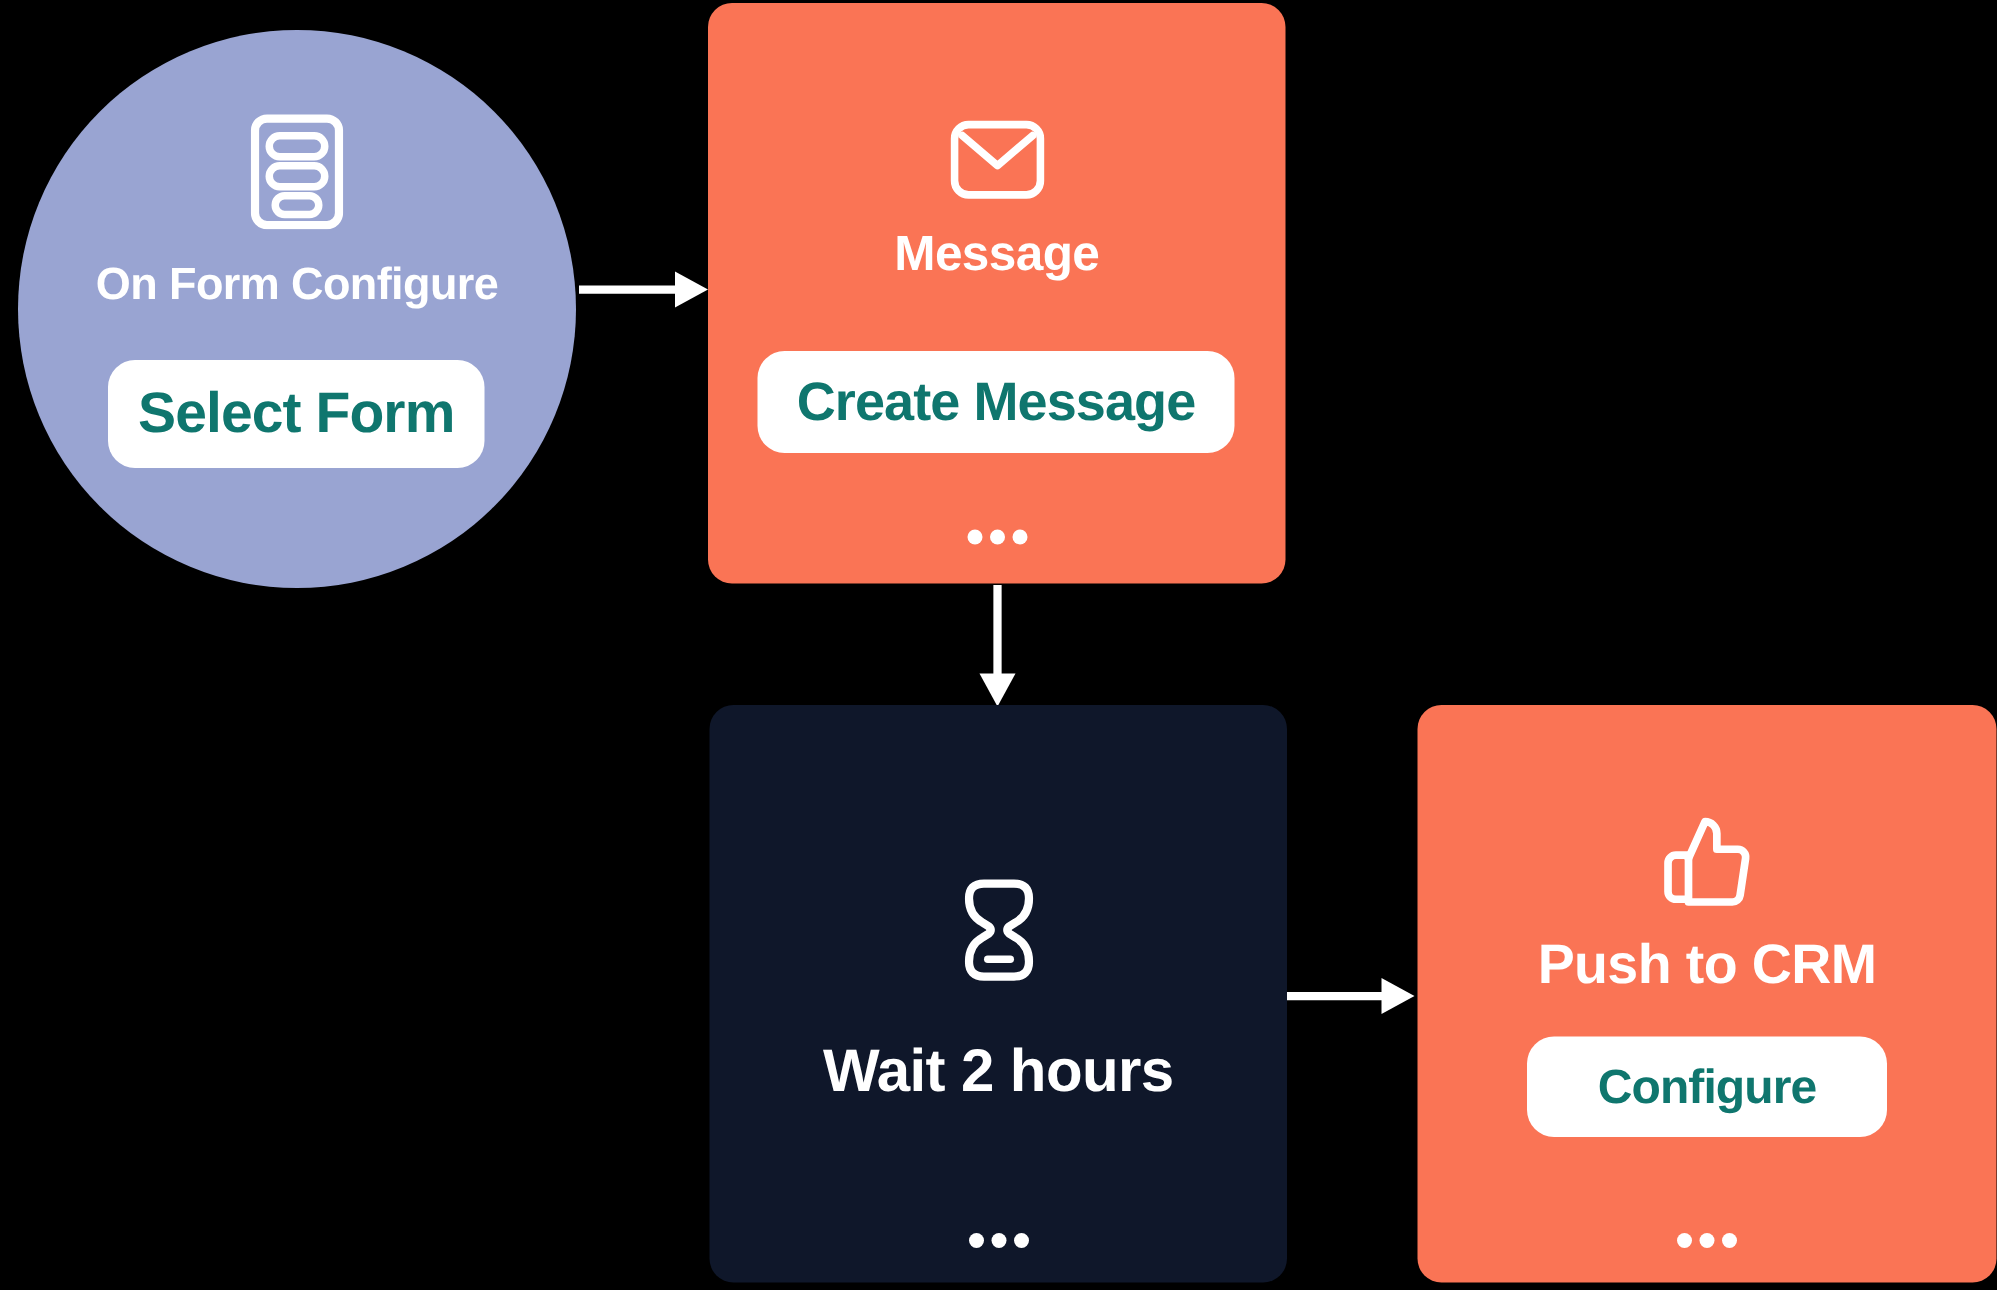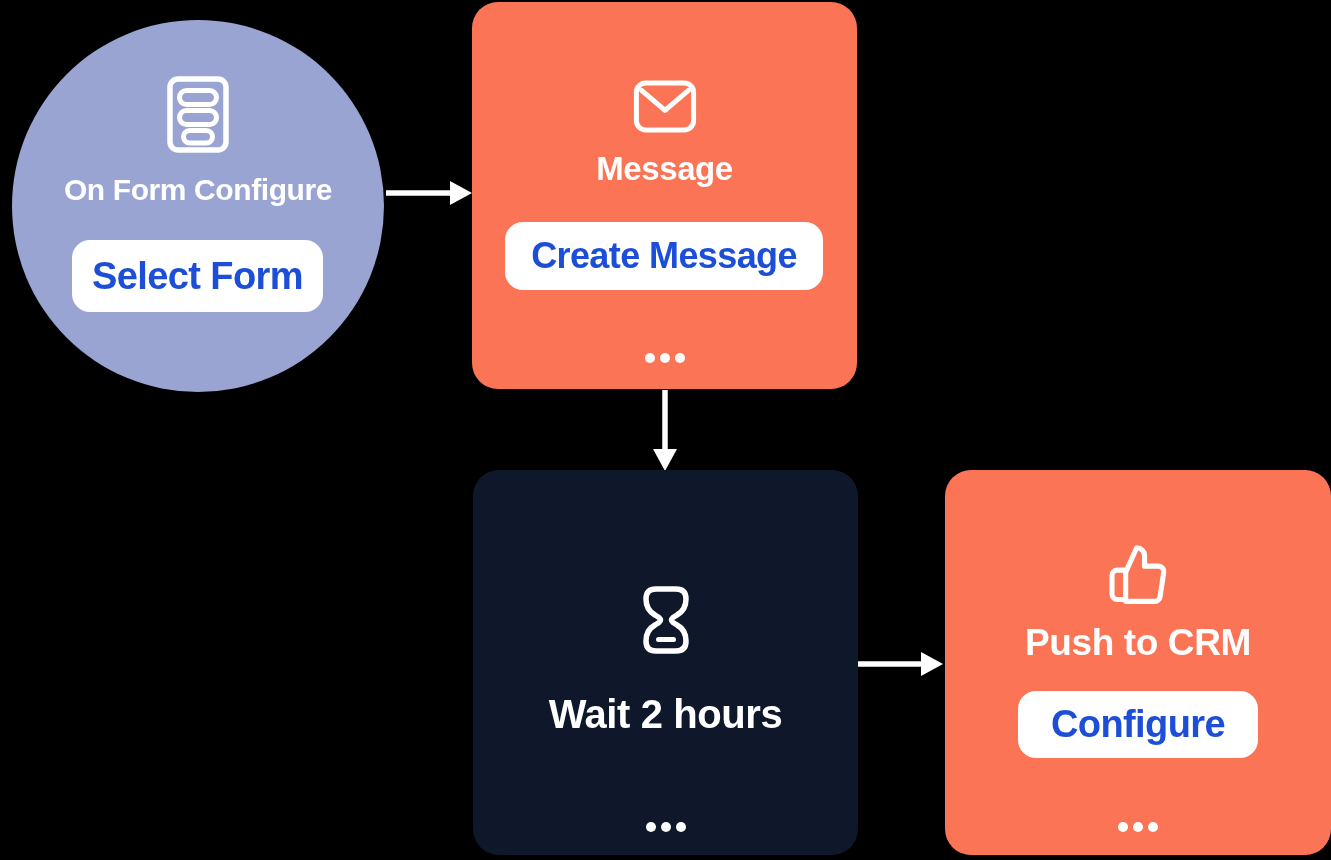--- a/index.html
+++ b/index.html
@@ -3,53 +3,53 @@
 <meta charset="utf-8">
 <style>
   html,body{margin:0;padding:0;}
   body{
     width:1331px;height:860px;position:relative;overflow:hidden;
     background:#000;
     font-family:"Liberation Sans", sans-serif;
   }
   .node{position:absolute;box-sizing:border-box;}
   .node-circle{border-radius:50%;}
-  .node-square{border-radius:26px;}
+  .node-square{border-radius:16px;}
 
   .node-label{
     position:absolute;left:0;width:100%;text-align:center;
     color:#fff;font-weight:700;letter-spacing:-0.4px;
   }
   .node-btn{
     position:absolute;background:#fff;border:none;cursor:pointer;
     display:flex;align-items:center;justify-content:center;
-    color:#1d4ed8;font-weight:700;letter-spacing:-0.6px;
+    color:#0f766e;font-weight:700;letter-spacing:-0.6px;
     font-family:"Liberation Sans", sans-serif;
     border-radius:18px;
   }
   .node-icon{position:absolute;left:50%;transform:translateX(-50%);}
 
   
   .c-icon{top:56px;}
   .c-label{top:153px;font-size:30px;}
   .c-btn{left:60px;top:220px;width:251px;height:72px;font-size:38px;}
 
   
   .m-icon{top:78px;}
   .m-label{top:148px;font-size:33px;}
-  .m-btn{left:33px;top:220px;width:318px;height:68px;font-size:36px;}
+  .m-btn{left:33px;top:232px;width:318px;height:68px;font-size:36px;}
 
   
   .w-icon{top:116px;}
   .w-label{top:222px;font-size:40px;}
 
   
   .p-icon{top:70px;}
   .p-label{top:152px;font-size:37px;}
-  .p-btn{left:73px;top:221px;width:240px;height:67px;font-size:38px;}
+  .p-btn{left:73px;top:221px;width:240px;height:67px;font-size:32px;}
 
   .dots{
     position:absolute;left:50%;transform:translateX(-50%);top:348px;
     display:flex;gap:5px;cursor:pointer;padding:4px;
   }
   .m-dots{top:347px;}
   .dot{width:10px;height:10px;border-radius:50%;background:#fff;}
 
   .arrow-layer{position:absolute;left:0;top:0;pointer-events:none;}
   svg{display:block;}

